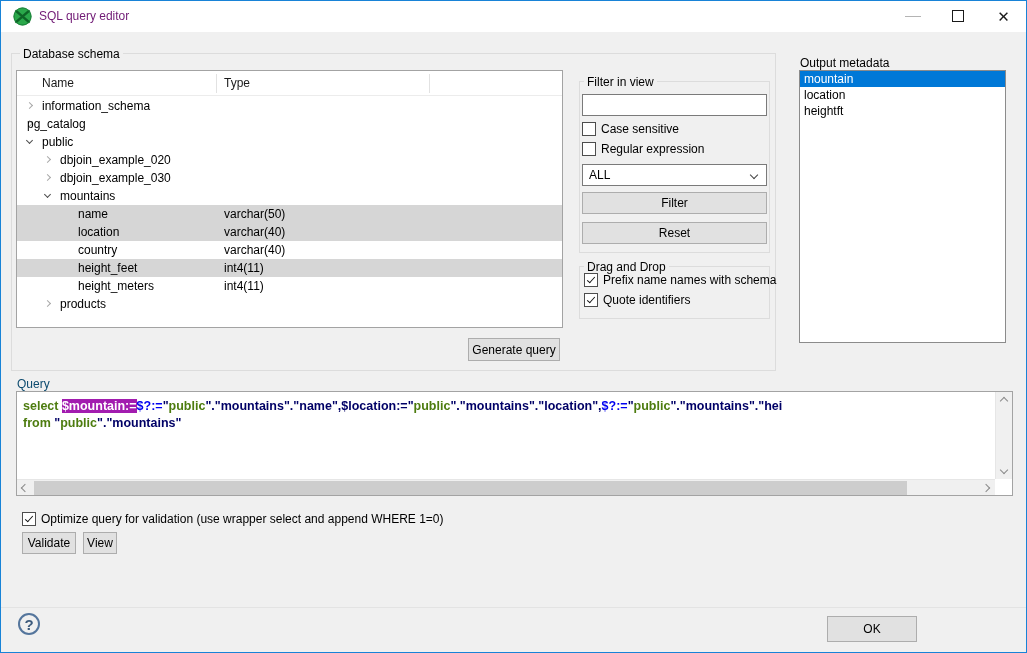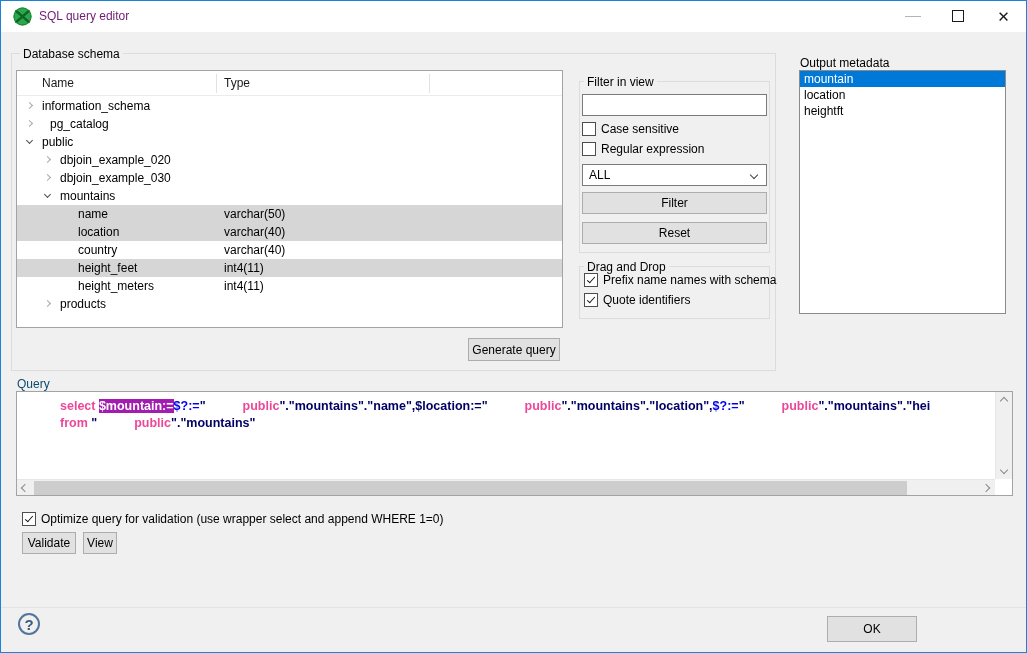--- a/index.html
+++ b/index.html
@@ -42,32 +42,32 @@
   .combo .val{position:absolute;left:6px;top:3px;}
   .combo .dchev{position:absolute;right:9px;top:7px;width:6px;height:6px;
     border-right:1.4px solid #444;border-bottom:1.4px solid #444;transform:rotate(45deg);}
   .cbrow{position:absolute;font-size:12px;color:#000;}
   .cb{position:absolute;left:0;top:0;width:14px;height:14px;background:#fff;border:1px solid #4d4d4d;}
   .cb.checked::after{content:"";position:absolute;left:2px;top:3px;width:7px;height:3px;
     border-left:1.6px solid #111;border-bottom:1.6px solid #111;transform:rotate(-48deg);}
   .cbrow .cblabel{position:absolute;left:19px;top:0px;white-space:nowrap;}
   
   #metadata-label{position:absolute;left:799px;top:55px;font-size:12px;color:#000;}
-  #metadata-listbox{position:absolute;left:798px;top:69px;width:207px;height:244px;
+  #metadata-listbox{position:absolute;left:798px;top:69px;width:207px;height:273px;
     background:#fff;border:1px solid #8b8b8b;overflow:hidden;}
   .meta-item{position:relative;height:16px;font-size:12px;color:#000;padding:1px 0 0 4px;}
   .meta-item.sel{background:#0078d7;color:#fff;}
   
   #query-label{position:absolute;left:16px;top:376px;font-size:12px;color:#0c4a6e;}
   #query-editor{position:absolute;left:15px;top:390px;width:997px;height:105px;
     background:#fff;border:1px solid #a3a3a3;overflow:hidden;}
   #query-text{position:absolute;left:6px;top:6px;right:20px;bottom:20px;overflow:hidden;
     font-family:"Liberation Mono",monospace;font-size:12.5px;font-weight:bold;
     white-space:pre;line-height:17px;}
-  .t-kw{color:#ec4899;margin-left:37px;} .t-plain{color:#000066;} .t-var{color:#0000f0;}
+  .t-kw{color:#4d7c0f;} .t-plain{color:#000066;} .t-var{color:#0000f0;}
   .t-sel{color:#ffffff;background:#a21caf;}
   
   .sb{position:absolute;background:#f0f0f0;}
   .sb-arrow{position:absolute;width:6px;height:6px;border-right:1.4px solid #8a8a8a;border-bottom:1.4px solid #8a8a8a;}
   #q-vscroll{right:0;top:0;width:17px;height:87px;border-left:1px solid #e6e6e6;}
   #q-vscroll .up{left:5px;top:6px;transform:rotate(-135deg);}
   #q-vscroll .down{left:5px;bottom:6px;transform:rotate(45deg);}
   #q-hscroll{left:0;bottom:0;height:16px;width:978px;border-top:1px solid #e6e6e6;}
   #q-hscroll .left{left:5px;top:5px;transform:rotate(135deg);}
   #q-hscroll .right{right:6px;top:5px;transform:rotate(-45deg);}
@@ -108,21 +108,21 @@
       <span class="hdiv" style="left:199px;"></span>
       <span class="hdiv" style="left:412px;"></span>
     </div>
     <div id="tree-rows">
         <div class="tree-row" style="top: 0px;">
           <span class="chev" style="left: 10px;"></span>
           <span class="cell name" style="left: 25px;">information_schema</span>
         </div>
         <div class="tree-row" style="top: 18px;">
           <span class="chev" style="left: 10px;"></span>
-          <span class="cell name" style="left: 33px;">pg_catalog</span>
+          <span class="cell name" style="left: 10px;">pg_catalog</span>
         </div>
         <div class="tree-row" style="top: 36px;">
           <span class="chev expanded" style="left: 10px;"></span>
           <span class="cell name" style="left: 25px;">public</span>
         </div>
         <div class="tree-row" style="top: 54px;">
           <span class="chev" style="left: 28px;"></span>
           <span class="cell name" style="left: 43px;">dbjoin_example_020</span>
         </div>
         <div class="tree-row" style="top: 72px;">

